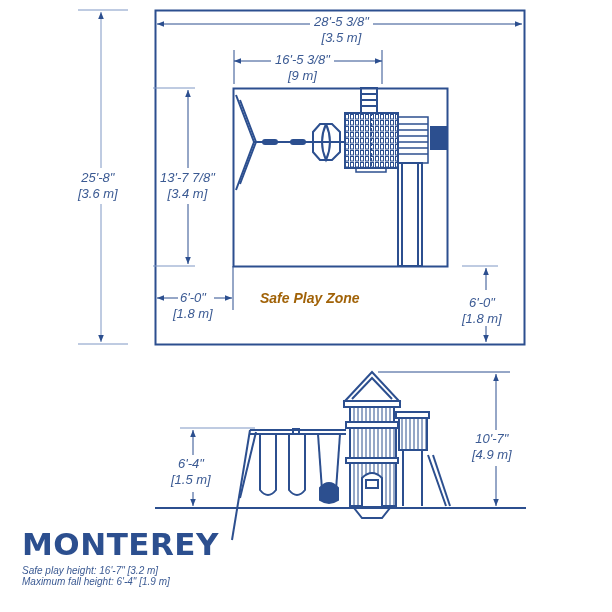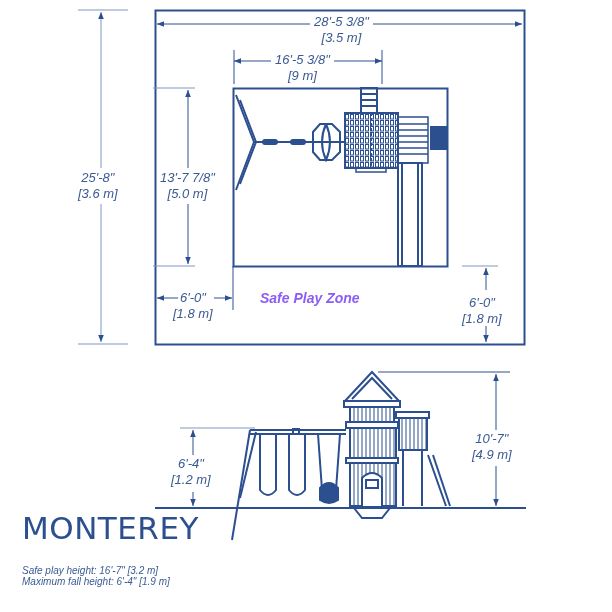--- a/index.html
+++ b/index.html
@@ -1,21 +1,21 @@
 <!DOCTYPE html>
 <html><head>
   <meta charset="utf-8">
   <style>
     html, body { margin: 0; padding: 0; background: #ffffff; }
     body { width: 612px; height: 612px; position: relative; overflow: hidden; font-family: "Liberation Sans", sans-serif; }
     #diagram { position: absolute; left: 0; top: 0; width: 612px; height: 612px; }
     .dim { position: absolute; color: #3b5a93; font-style: italic; font-size: 13px; text-align: center; line-height: 16px; background: #fff; white-space: nowrap; }
-    .title { position: absolute; left: 22px; top: 510px; color: #2c4f8f; font-size: 31px; letter-spacing: 0.5px; font-family: "DejaVu Sans", sans-serif; font-weight: normal; }
+    .title { position: absolute; left: 22px; top: 526px; color: #2c4f8f; font-size: 31px; letter-spacing: 0.5px; font-family: "DejaVu Sans", sans-serif; font-weight: bold; }
     .note { position: absolute; left: 22px; color: #3b5a93; font-size: 10px; font-style: italic; line-height: 11px; }
-    .zone { position: absolute; left: 260px; top: 290px; color: #8b5cf6; font-weight: bold; font-style: italic; font-size: 14px; }
+    .zone { position: absolute; left: 260px; top: 290px; color: #a16207; font-weight: bold; font-style: italic; font-size: 14px; }
   </style>
 </head>
 <body>
 
 <svg id="diagram" viewBox="0 0 612 612" xmlns="http://www.w3.org/2000/svg">
   <defs>
     <marker id="arr" viewBox="0 0 10 10" refX="10" refY="5" markerWidth="7" markerHeight="7" orient="auto-start-reverse">
       <path d="M0,1 L10,5 L0,9 z" fill="#2c4f8f"></path>
     </marker>
     <pattern id="deck" width="5" height="6" patternUnits="userSpaceOnUse">
@@ -160,34 +160,34 @@
 <div class="dim" style="left:271px; top:52px; padding:0 4px;">
   <div>16'-5 3/8"</div>
   <div>[9 m]</div>
 </div>
 <div class="dim" style="left:78px; top:168px; padding:2px 0;">
   <div>25'-8"</div>
   <div>[3.6 m]</div>
 </div>
 <div class="dim" style="left:160px; top:168px; padding:2px 0;">
   <div>13'-7 7/8"</div>
-  <div>[5.0 m]</div>
+  <div>[3.4 m]</div>
 </div>
 <div class="dim" style="left:173px; top:290px; background:transparent;">
   <div>6'-0"</div>
   <div>[1.8 m]</div>
 </div>
 <div class="zone">Safe Play Zone</div>
 <div class="dim" style="left:462px; top:295px; background:transparent;">
   <div>6'-0"</div>
   <div>[1.8 m]</div>
 </div>
 <div class="dim" style="left:171px; top:456px; background:transparent;">
   <div>6'-4"</div>
-  <div>[1.2 m]</div>
+  <div>[1.5 m]</div>
 </div>
 <div class="dim" style="left:472px; top:431px; background:transparent;">
   <div>10'-7"</div>
   <div>[4.9 m]</div>
 </div>
 
 <div class="title">MONTEREY</div>
 <div class="note" style="top:565px;">Safe play height: 16'-7" [3.2 m]</div>
 <div class="note" style="top:576px;">Maximum fall height: 6'-4" [1.9 m]</div>
 

